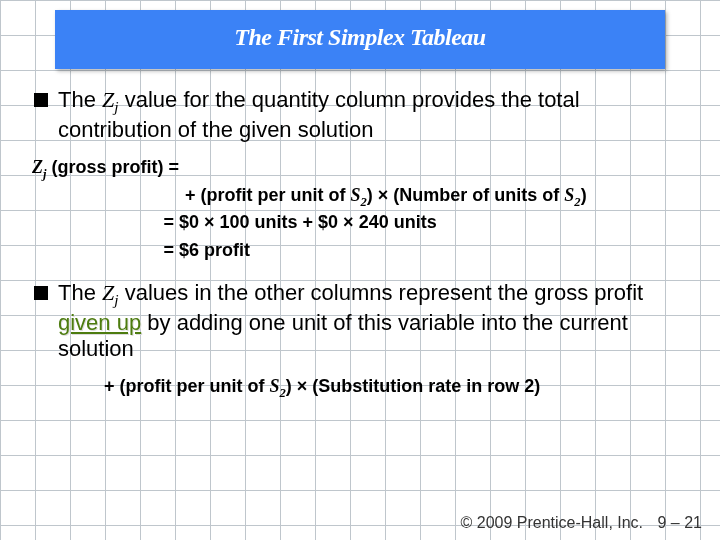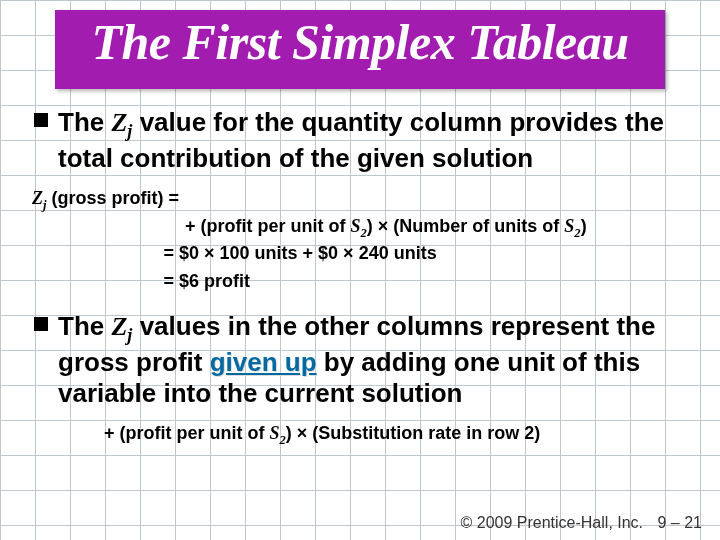--- a/index.html
+++ b/index.html
@@ -20,63 +20,63 @@
     z-index: 0;
   }
   .content {
     position: relative;
     z-index: 1;
     padding: 10px 28px 0 28px;
     width: 100%;
     height: 100%;
   }
   .title-box {
-    background: #a21caf;
+    background: #3b82f6;
     color: #fff;
-    font-size: 50px;
+    font-size: 24px;
     font-weight: bold;
     font-style: italic;
     font-family: "Times New Roman", Times, serif;
-    padding: 3px 18px 18px 18px;
+    padding: 14px 18px 18px 18px;
     margin: 0 auto 18px auto;
     width: 610px;
     text-align: center;
     box-shadow: 2px 2px 4px rgba(0,0,0,.3);
     letter-spacing: -0.5px;
   }
   .bullet-block {
     display: flex;
     align-items: flex-start;
     margin: 0 10px 12px 6px;
   }
   .bullet-block .sq {
     width: 14px; height: 14px;
     background: #000;
     margin: 6px 10px 0 0;
     flex: none;
   }
   .bullet-text {
-    font-size: 26px;
-    font-weight: bold;
+    font-size: 22px;
+    font-weight: normal;
     line-height: 1.2;
     color: #000;
   }
   .it { font-style: italic; font-family: "Times New Roman", Times, serif; }
   .sub { font-size: 0.7em; vertical-align: sub; font-style: italic; }
   .eq-block {
     margin: 0 0 14px 4px;
     font-size: 18px;
     font-weight: bold;
     line-height: 1.35;
   }
   .eq-row { display: flex; text-align: right; }
   .eq-lhs { flex: none; }
   .eq-rhs { padding-left: 6px; }
   .givenup {
-    color: #0369a1;
+    color: #4d7c0f;
     text-decoration: underline;
     text-shadow: 1px 1px 0 #ddd;
   }
   .footer {
     position: absolute;
     right: 18px;
     bottom: 8px;
     font-size: 16px;
     color: #333;
     z-index: 2;

